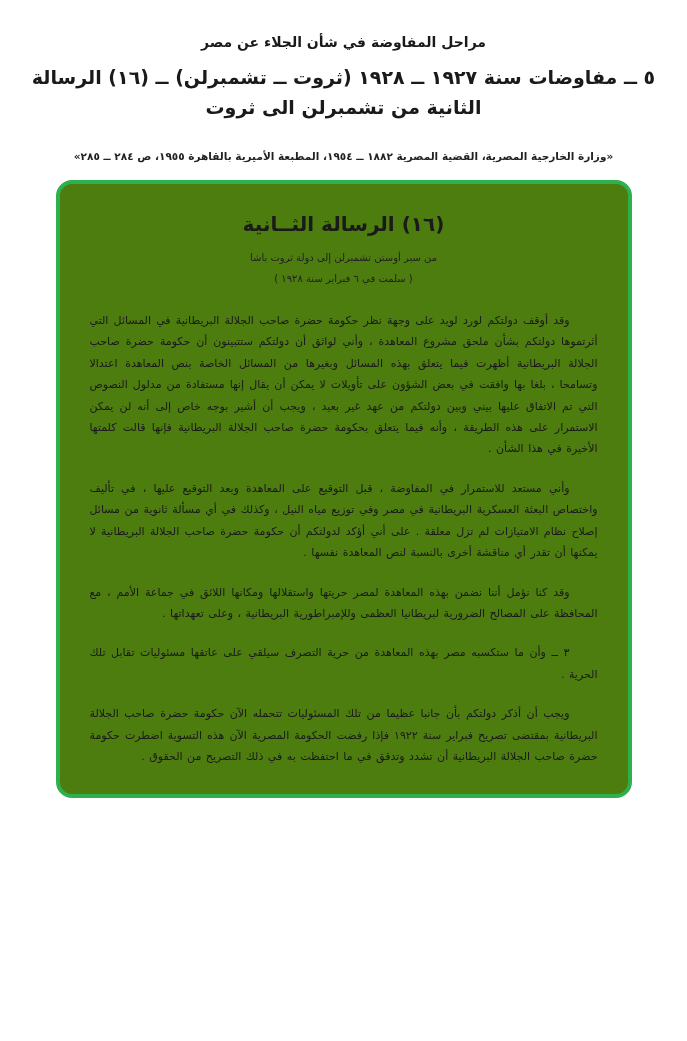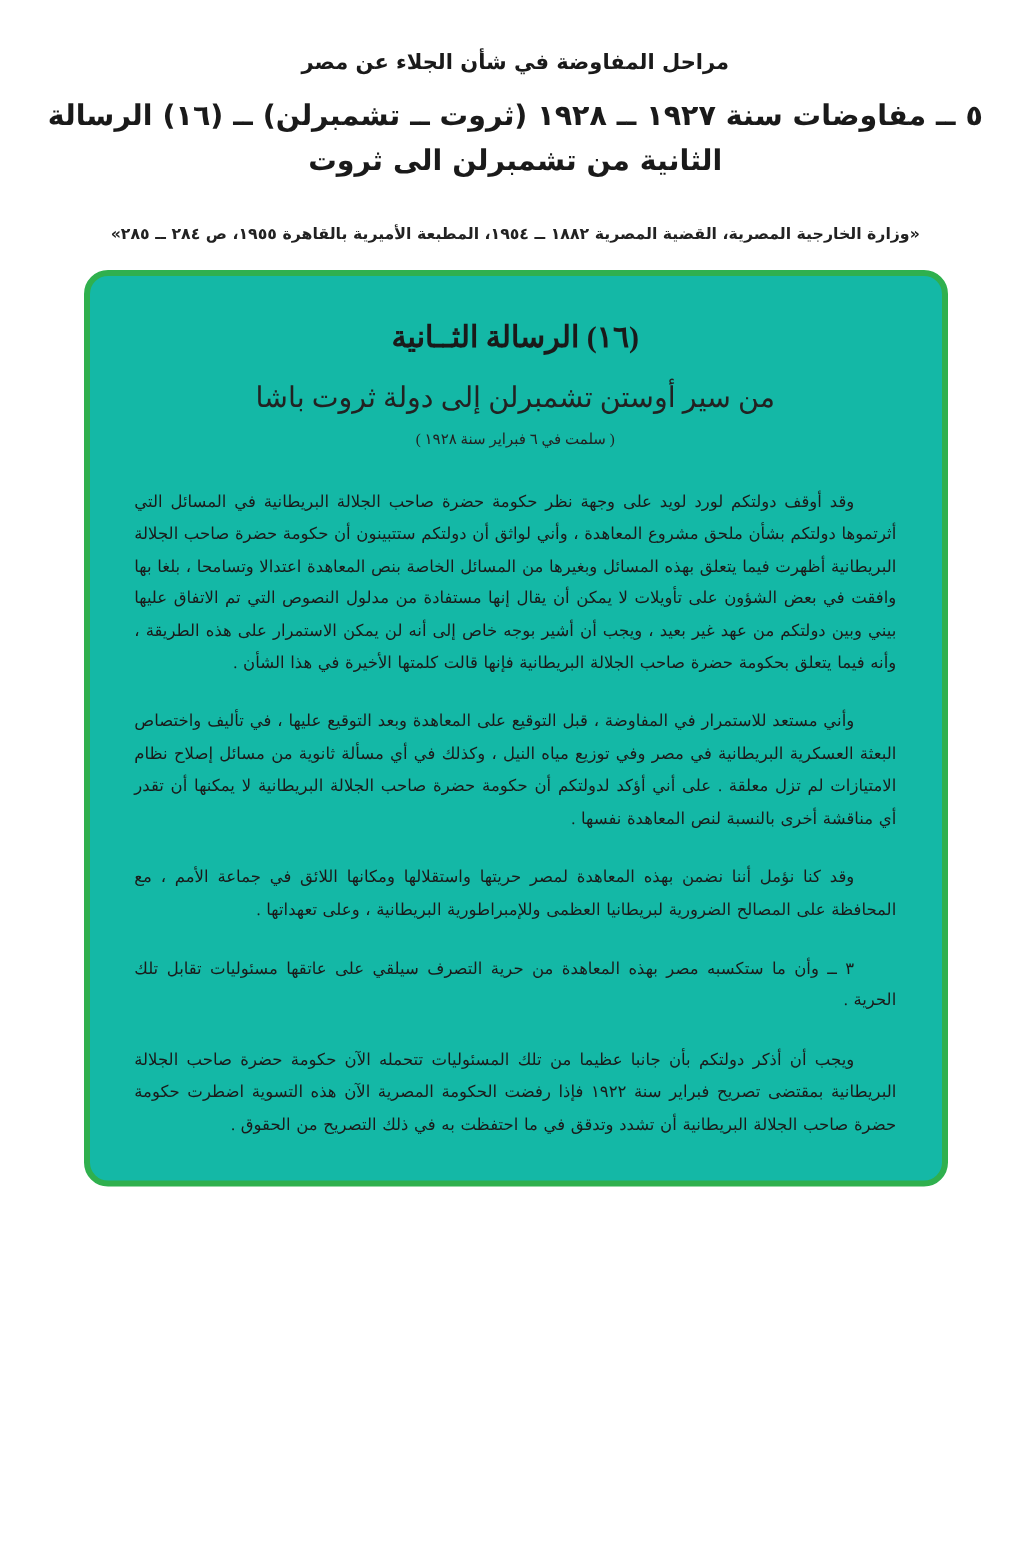--- a/index.html
+++ b/index.html
@@ -31,33 +31,32 @@
     margin-top: 27px;
     color: #222;
   }
 
   .doc-box {
     width: 576px;
     margin: 18px auto 24px auto;
     border: 4px solid #2fb04e;
     border-radius: 16px;
     padding: 22px 30px 26px 30px;
-    background: #14b8a6;
-    font-family: Liberation Serif, serif;
+    background: #4d7c0f;
   }
 
   .doc-title {
     text-align: center;
     font-size: 20px;
     font-weight: bold;
     margin-top: 6px;
   }
   .doc-from {
     text-align: center;
-    font-size: 19px;
+    font-size: 10px;
     margin-top: 16px;
     color: #222;
   }
   .doc-date {
     text-align: center;
     font-size: 10px;
     margin-top: 10px;
     color: #222;
   }
 

